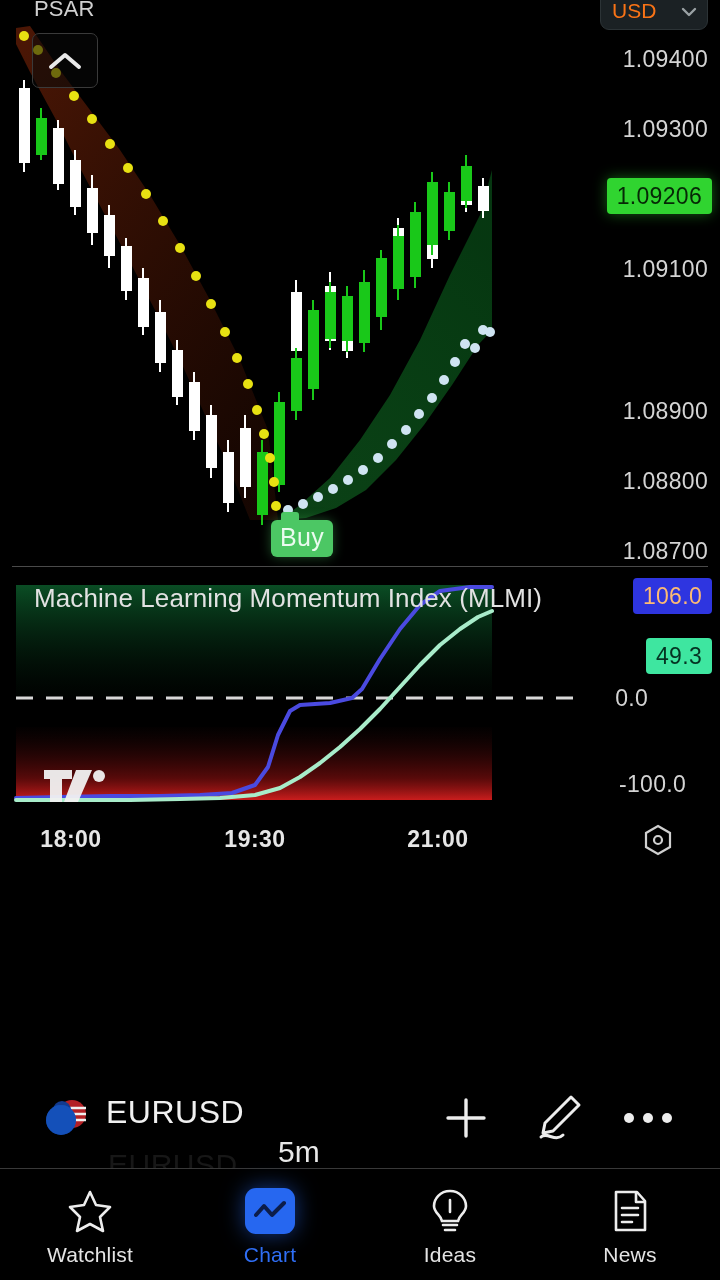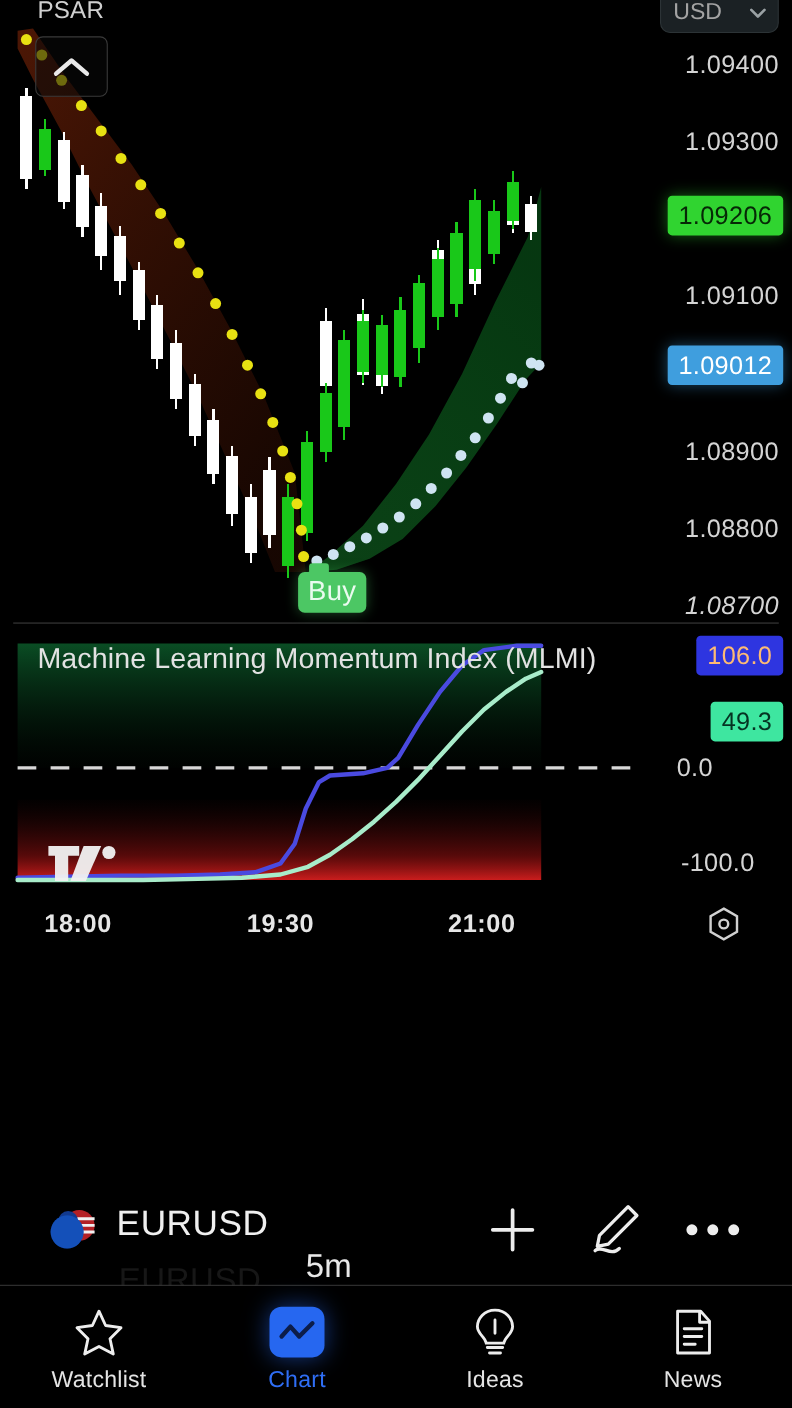--- a/index.html
+++ b/index.html
@@ -15,21 +15,21 @@
 
   .collapse-btn { position:absolute; left:32px; top:33px; width:66px; height:55px;
                   border:1px solid #3a3a3a; border-radius:7px; background:rgba(10,10,10,.55);
                   z-index:9; display:flex; align-items:center; justify-content:center; }
   .collapse-btn svg { display:block; }
 
   .usd-select { position:absolute; right:12px; top:-22px; width:108px; height:52px;
                 background:#1b2124; border:1px solid #2c3336; border-radius:9px;
                 display:flex; align-items:flex-end; justify-content:space-between;
                 padding:0 10px 6px 11px; z-index:10; }
-  .usd-select .t { font-size:21px; color:#a3a3a3; }
+  .usd-select .t { font-size:21px; color:#f97316; }
   .usd-select .c { font-size:13px; color:#9aa1a4; line-height:1; padding-bottom:4px; }
 
   
   #price-axis { position:absolute; left:583px; top:0; width:137px; height:567px; }
   .ax-lbl { position:absolute; right:12px; font-size:23px; color:#d4d4d4; white-space:nowrap;
             transform:translateY(-50%); letter-spacing:.3px; }
   .ax-badge { position:absolute; right:8px; transform:translateY(-50%); height:36px;
               border-radius:4px; display:flex; align-items:center; justify-content:center;
               font-size:23px; padding:0 10px; letter-spacing:.3px; }
   .ax-badge.green { background:#30d430; color:#062806; box-shadow:0 0 14px rgba(48,212,48,.45); }
@@ -261,24 +261,23 @@
         <path d="M2 2 L8 8 L14 2" fill="none" stroke="#9aa1a4" stroke-width="2.4" stroke-linecap="round" stroke-linejoin="round"></path>
       </svg>
     </span>
   </div>
 
   <div id="price-axis">
     <div class="ax-lbl" style="top:59px;">1.09400</div>
     <div class="ax-lbl" style="top:129px;">1.09300</div>
     <div class="ax-badge green" style="top:196px;">1.09206</div>
     <div class="ax-lbl" style="top:269px;">1.09100</div>
-    <div class="ax-badge blue" style="top:332px;">1.09012</div>
     <div class="ax-lbl" style="top:411px;">1.08900</div>
     <div class="ax-lbl" style="top:481px;">1.08800</div>
-    <div class="ax-lbl" style="top:551px;font-style:italic;">1.08700</div>
+    <div class="ax-lbl" style="top:551px;">1.08700</div>
   </div>
 </div>
 
 <div class="pane-divider"></div>
 
 <div id="mlmi-pane">
   <div id="mlmi-plot">
     <svg width="583" height="253" viewBox="0 0 583 253">
       <defs>
         <linearGradient id="mlmiTop" x1="0" y1="0" x2="0" y2="1">

